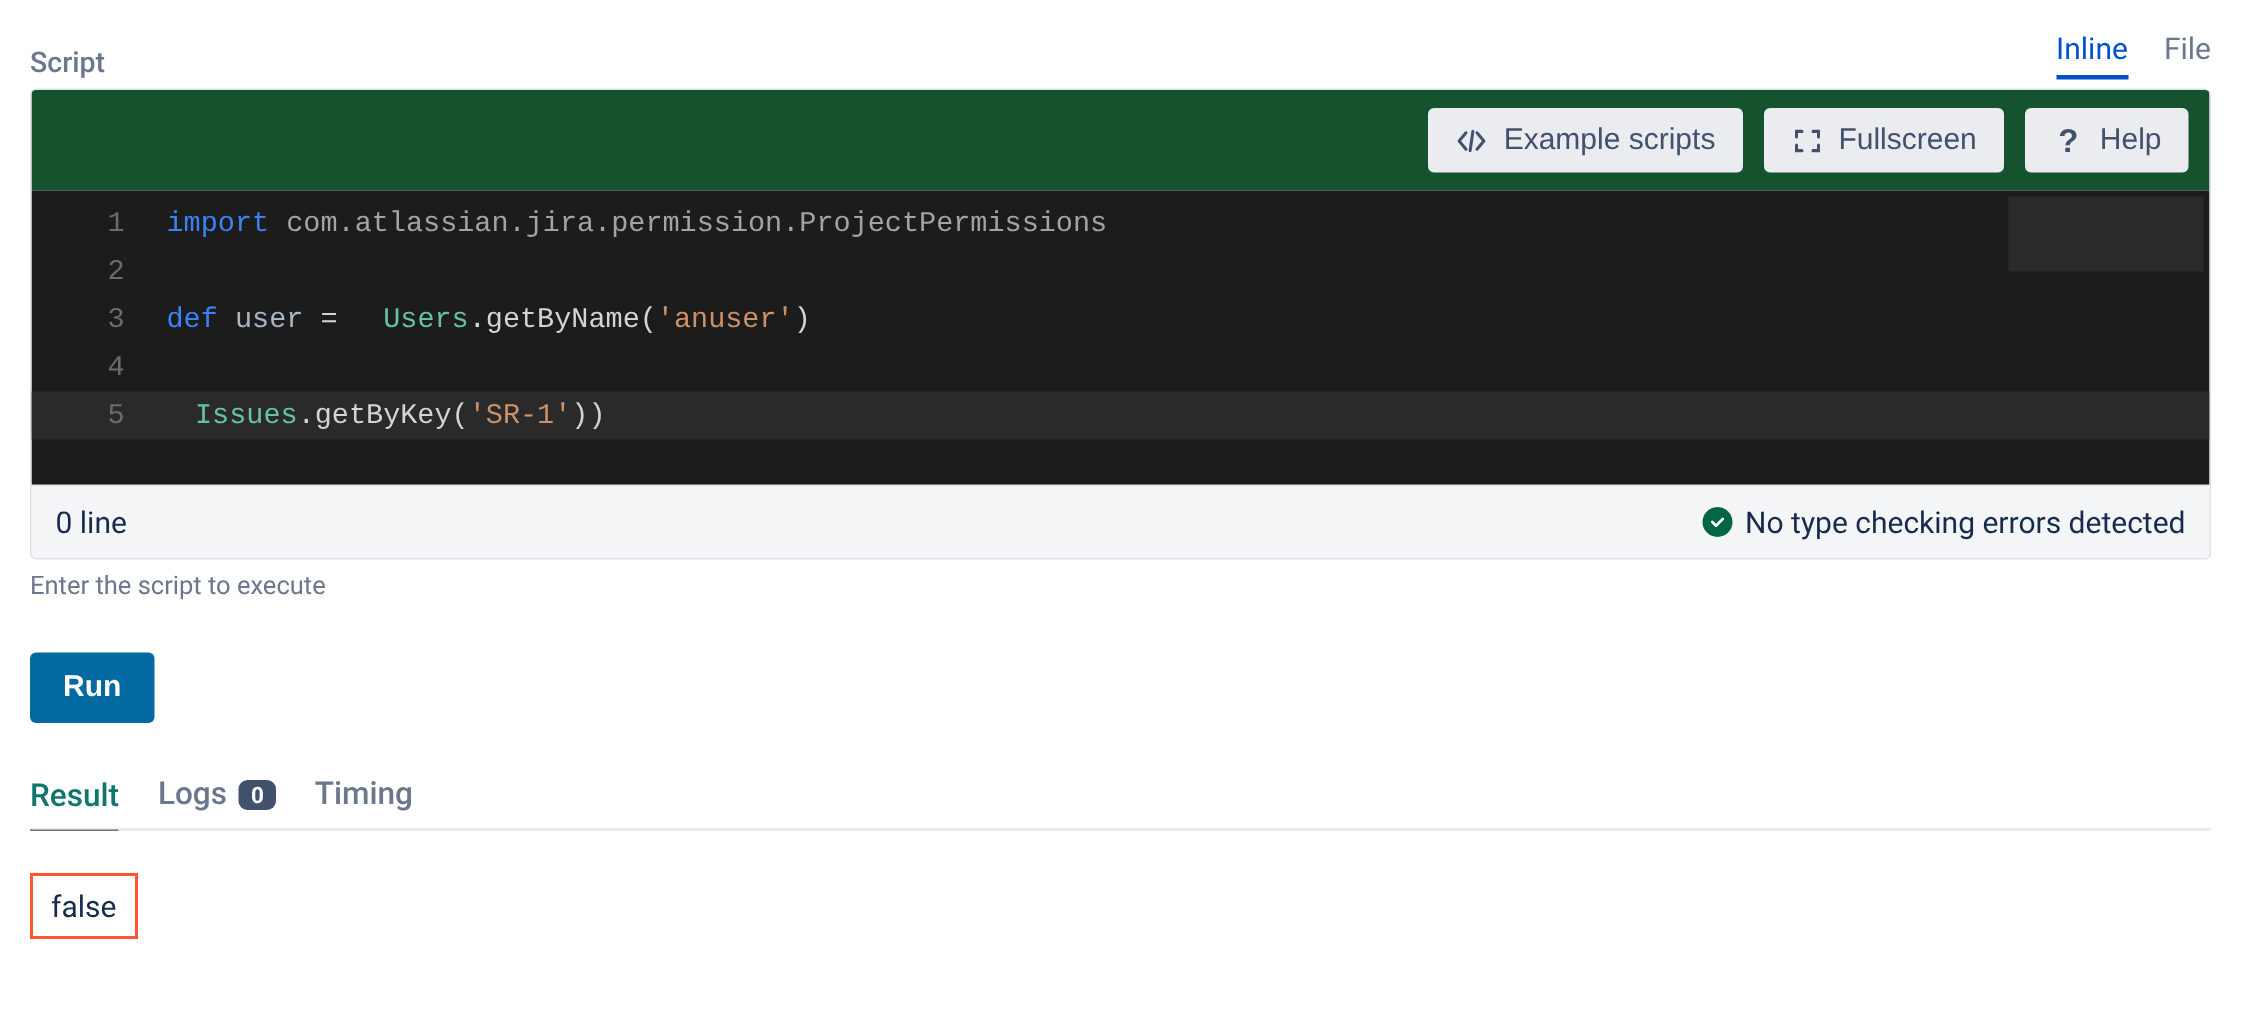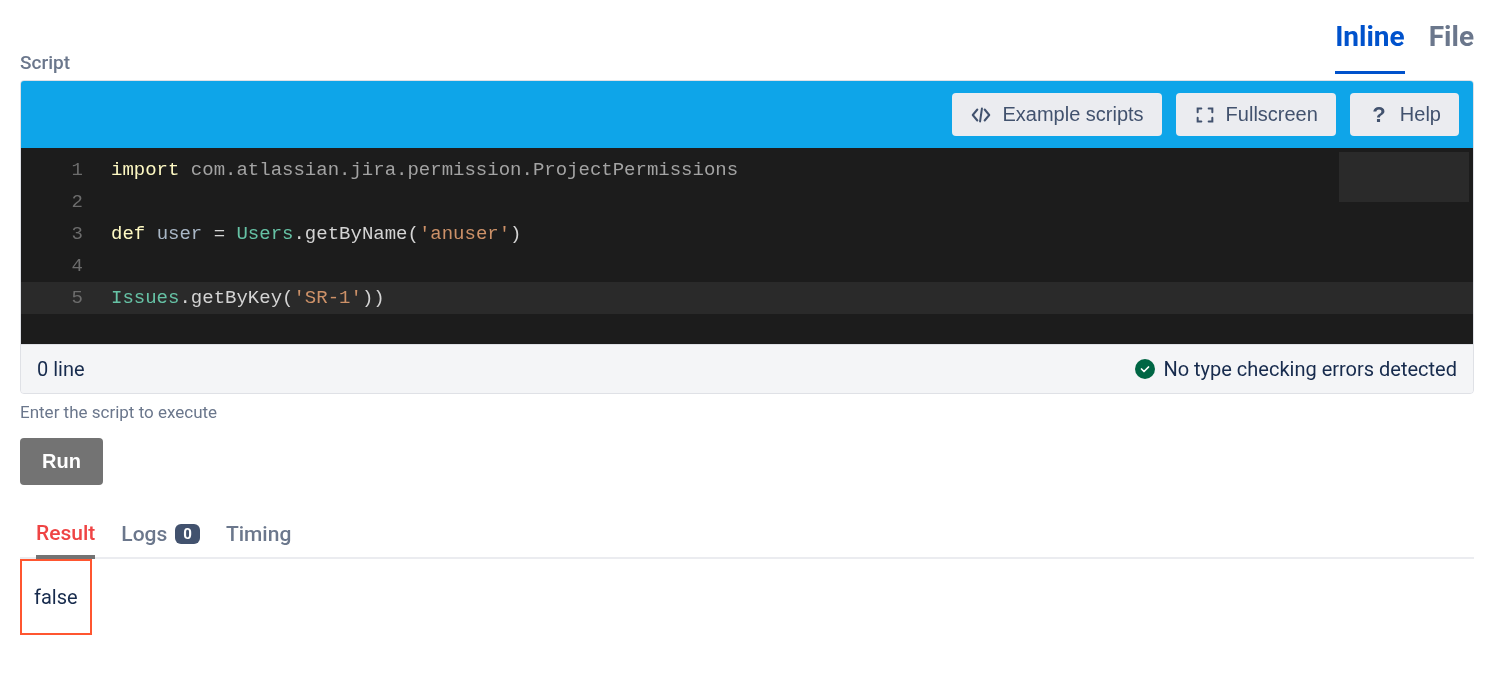--- a/index.html
+++ b/index.html
@@ -18,42 +18,42 @@
   .section-label {
     font-size: 19px;
     font-weight: 500;
     color: #6B778C;
   }
   .view-tabs {
     display: flex;
     gap: 24px;
   }
   .view-tab {
-    font-size: 28px;
-    font-weight: 700;
-    color: #6B778C;
-    padding-bottom: 18px;
+    font-size: 20px;
+    font-weight: 400;
+    color: #6B778C;
+    padding-bottom: 6px;
     cursor: pointer;
   }
   .view-tab.active {
     color: #0052CC;
     border-bottom: 3px solid #0052CC;
   }
   .editor-card {
     border: 1px solid #DFE1E6;
     border-radius: 4px;
     overflow: hidden;
     background: #F4F5F7;
   }
   .editor-toolbar {
     display: flex;
     justify-content: flex-end;
     gap: 14px;
     padding: 12px 14px;
-    background: #0ea5e9;
+    background: #14532d;
   }
   .tb-btn {
     display: inline-flex;
     align-items: center;
     gap: 10px;
     background: #EBECF0;
     border-radius: 4px;
     padding: 10px 18px;
     font-size: 20px;
     font-weight: 500;
@@ -79,23 +79,23 @@
   .code-line { display: flex; white-space: pre; }
   .code-line.current { background: #2A2A2A; }
   .gutter {
     width: 90px;
     text-align: right;
     padding-right: 28px;
     color: #6C6C6C;
     user-select: none;
     flex-shrink: 0;
   }
-  .c-kw   { color: #fef9c3; }   
+  .c-kw   { color: #3b82f6; }   
   .c-str  { color: #CD9168; }   
-  .c-type { color: #66C2A5; }   
+  .c-type { color: #66C2A5; margin-left: 19px; }   
   .c-imp  { color: #a3a3a3; }   
   .c-plain{ color: #D4D4D4; }
   .c-grey { color: #A9B7C6; }
 
   .status-bar {
     display: flex;
     justify-content: space-between;
     align-items: center;
     background: #F4F5F7;
     padding: 12px 16px;
@@ -108,22 +108,22 @@
     width: 20px; height: 20px; border-radius: 50%;
     background: #006644;
     display:inline-flex; align-items:center; justify-content:center;
   }
   .helper-text {
     color: #6B778C;
     font-size: 17px;
     margin-top: 8px;
   }
   .run-btn {
-    margin-top: 16px;
-    background: #737373;
+    margin-top: 34px;
+    background: #0369a1;
     color: #fff;
     font-size: 20px;
     font-weight: 600;
     border: none;
     border-radius: 4px;
     padding: 12px 22px;
     cursor: pointer;
   }
   .result-tabs {
     display: flex;
@@ -133,37 +133,37 @@
   }
   .result-tab {
     font-size: 21px;
     font-weight: 500;
     color: #6B778C;
     padding: 6px 0 10px 0;
     cursor: pointer;
     display:flex; align-items:center; gap:8px;
   }
   .result-tab.active {
-    color: #ef4444;
-    border-bottom: 4px solid #737373;
+    color: #0f766e;
+    border-bottom: 1px solid #737373;
     margin-bottom: -2px;
-    margin-left: 16px;
   }
   .badge {
     background: #42526E;
     color: #fff;
     font-size: 15px;
     font-weight: 700;
     border-radius: 6px;
     padding: 1px 8px;
   }
   .result-box {
+    margin-top: 28px;
     display: inline-block;
     border: 2px solid #FF5630;
-    padding: 24px 12px;
+    padding: 8px 12px;
     font-size: 20px;
     color: #172B4D;
   }
 </style>
 </head>
 <body>
 
 
 
 

